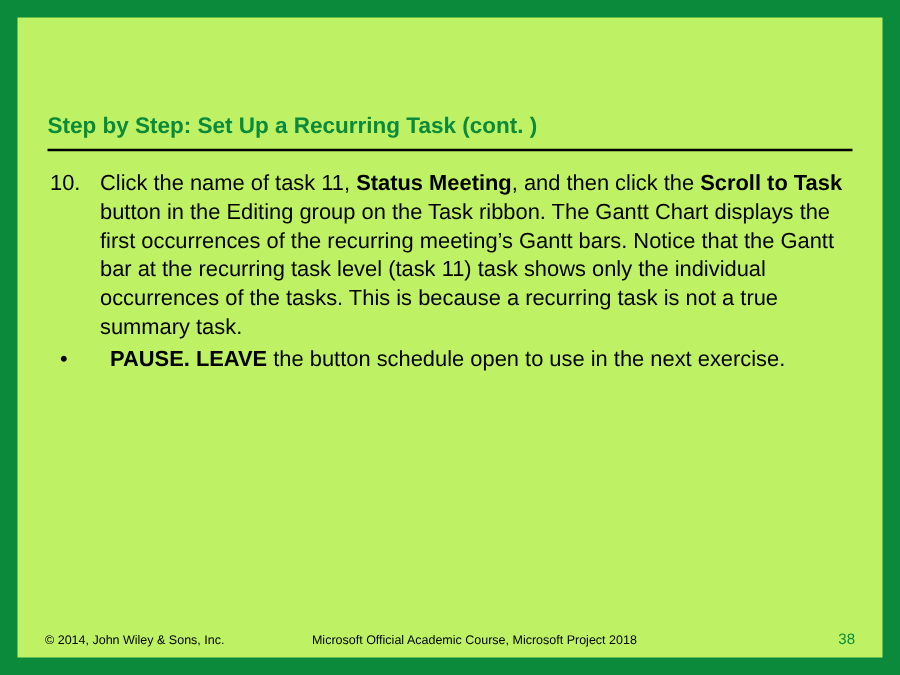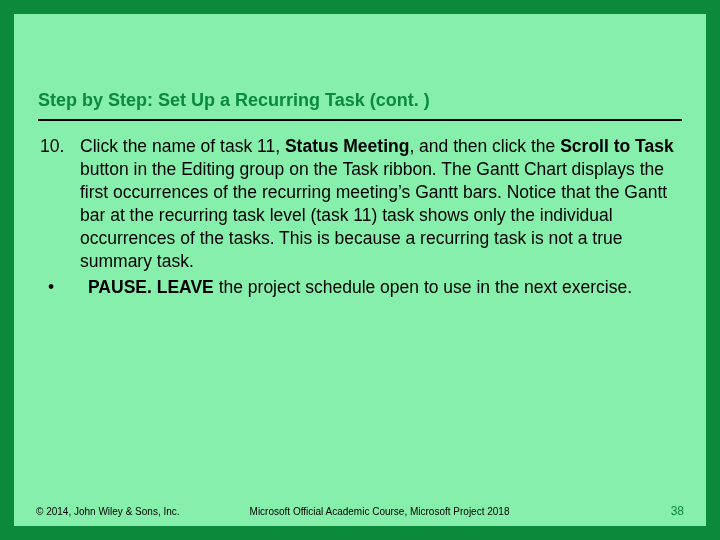--- a/index.html
+++ b/index.html
@@ -8,21 +8,21 @@
     width: 720px;
     height: 540px;
     font-family: Arial, Helvetica, sans-serif;
     background: #fff;
   }
   .slide {
     box-sizing: border-box;
     width: 720px;
     height: 540px;
     border: 14px solid #0a8a3a;
-    background: #86efac;
+    background: #bef264;
     position: relative;
   }
   .inner {
     position: absolute;
     top: 0;
     left: 0;
     right: 0;
     bottom: 0;
     padding: 26px 24px 0 24px;
     box-sizing: border-box;
@@ -100,21 +100,21 @@
         <div class="marker">10.</div>
         <div class="txt">
           <span>Click the name of task 11, </span><b>Status Meeting</b><span>, and then click the </span><b>Scroll to Task</b><span> button in the Editing group on the Task ribbon. The Gantt Chart displays the first occurrences of the recurring meeting’s Gantt bars. Notice that the Gantt bar at the recurring task level (task 11) task shows only the individual occurrences of the tasks. This is because a recurring task is not a true summary task.</span>
         </div>
       </div>
 
 
       <div class="item">
         <div class="bullet-marker">•</div>
         <div class="txt">
-          <b>PAUSE. LEAVE</b><span> the project schedule open to use in the next exercise.</span>
+          <b>PAUSE. LEAVE</b><span> the button schedule open to use in the next exercise.</span>
         </div>
       </div>
 
     </div>
 
     <div class="footer">
       <span class="copyright">© 2014, John Wiley &amp; Sons, Inc.</span>
       <span class="course">Microsoft Official Academic Course, Microsoft Project 2018</span>
       <span class="pagenum">38</span>
     </div>

